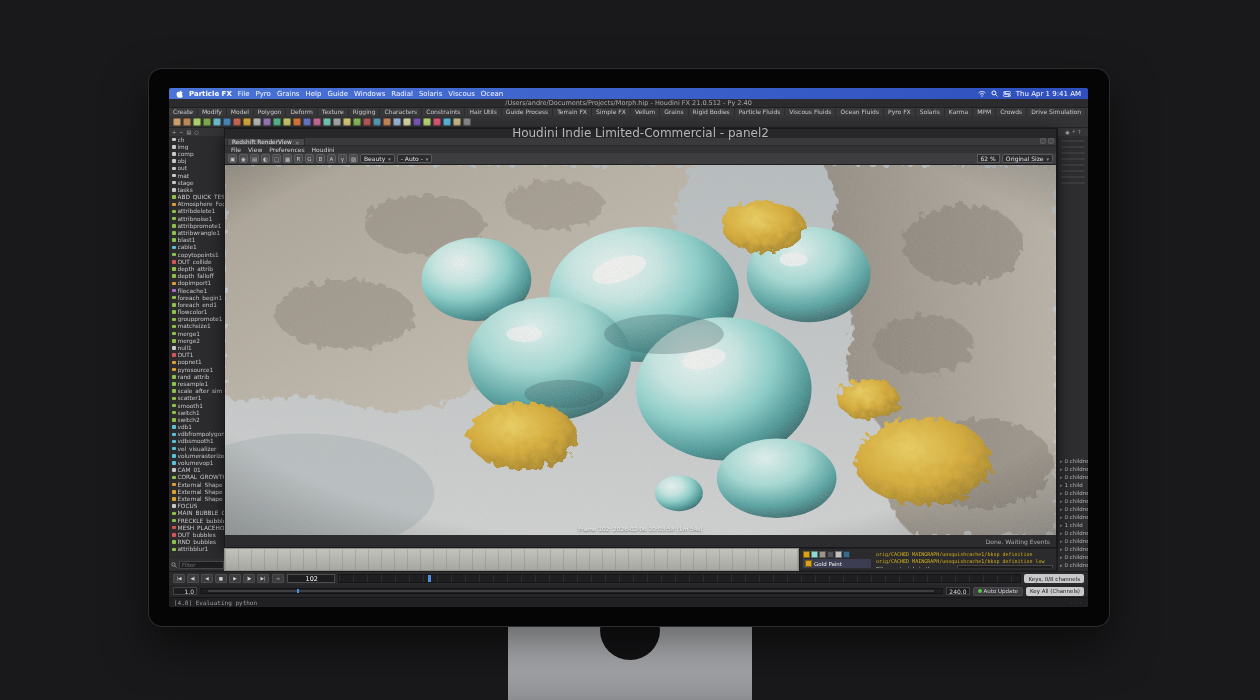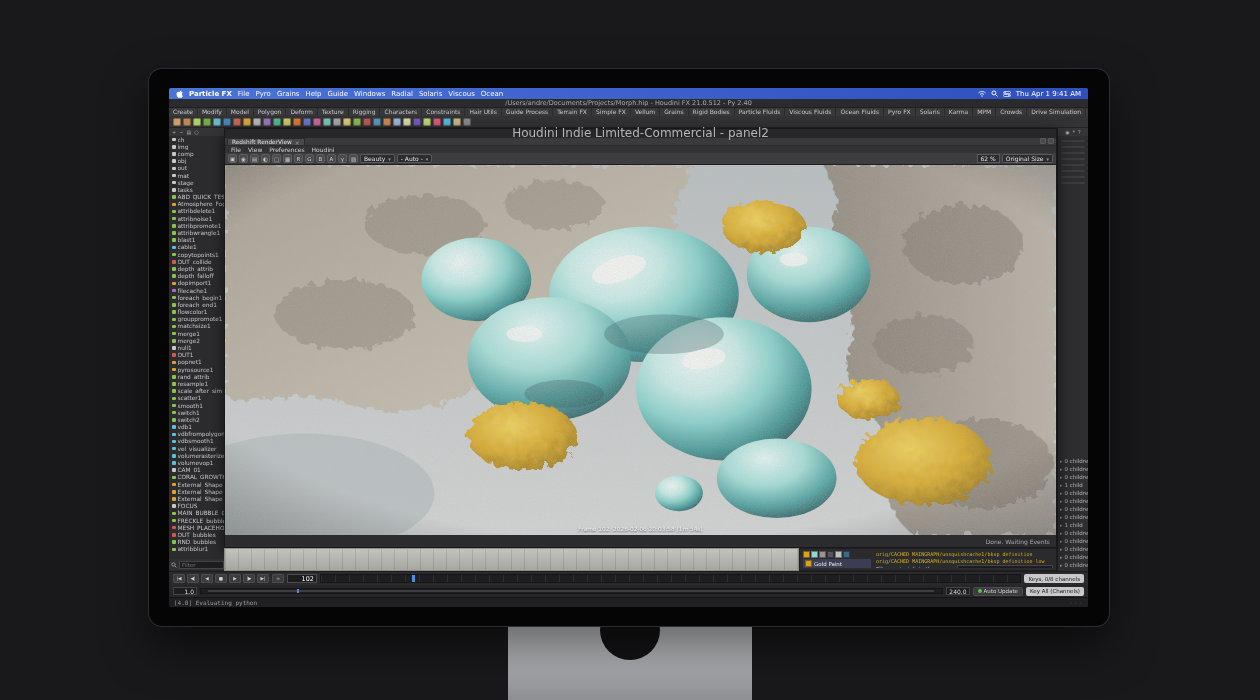--- a/index.html
+++ b/index.html
@@ -110,22 +110,22 @@
             white-space:nowrap;overflow:hidden}
   .mat-filter{display:flex;align-items:center;gap:3px;color:#c6c6c8;white-space:nowrap}
   .mat-filter input{flex:1;width:10px;height:8px;background:#1d1d1f;border:1px solid #454547;color:#ddd;
                     font-size:5px;padding:0 2px;font-family:inherit}
 
   
   .playbar{position:absolute;left:0;top:483px;right:0;height:14px;background:#2a2a2c;
            border-top:1px solid #1c1c1e;display:flex;align-items:center;gap:3px;padding:0 4px}
   .tr-btn{width:12px;height:9px;background:#3c3c3e;border:1px solid #4c4c4e;border-radius:1px;
           color:#d2d2d4;font-size:4.5px;display:flex;align-items:center;justify-content:center;flex:none}
-  .frame-field{width:30px;height:9px;background:#1d1d1f;border:1px solid #4c4c4e;color:#fff;font-size:6.5px;
-               display:flex;align-items:center;justify-content:flex-end;padding:0 2px;flex:none}
+  .frame-field{width:48px;height:9px;background:#1d1d1f;border:1px solid #4c4c4e;color:#fff;font-size:6.5px;
+               display:flex;align-items:center;justify-content:flex-end;padding:0 16px;flex:none}
   .pb-track{flex:1;height:9px;background:#1e1e20;border:1px solid #151517;position:relative;
             background-image:repeating-linear-gradient(90deg,#2e2e30 0 1px,transparent 1px 14px)}
   .playhead{position:absolute;left:13%;top:0;bottom:0;width:3px;background:#4a8fe0}
   .keys-pill{height:9px;background:#c9c9cb;color:#1c1c1e;border-radius:2px;font-size:5.5px;display:flex;
              align-items:center;padding:0 4px;white-space:nowrap;flex:none}
   .rangebar{position:absolute;left:0;top:497px;right:0;height:12px;background:#262628;display:flex;
             align-items:center;gap:3px;padding:0 4px}
   .rng-field{width:24px;height:8px;background:#1d1d1f;border:1px solid #444;color:#ddd;font-size:6px;
              display:flex;align-items:center;justify-content:flex-end;padding:0 2px;flex:none}
   .rng-groove{flex:1;height:6px;background:#1e1e20;border:1px solid #151517;position:relative}

